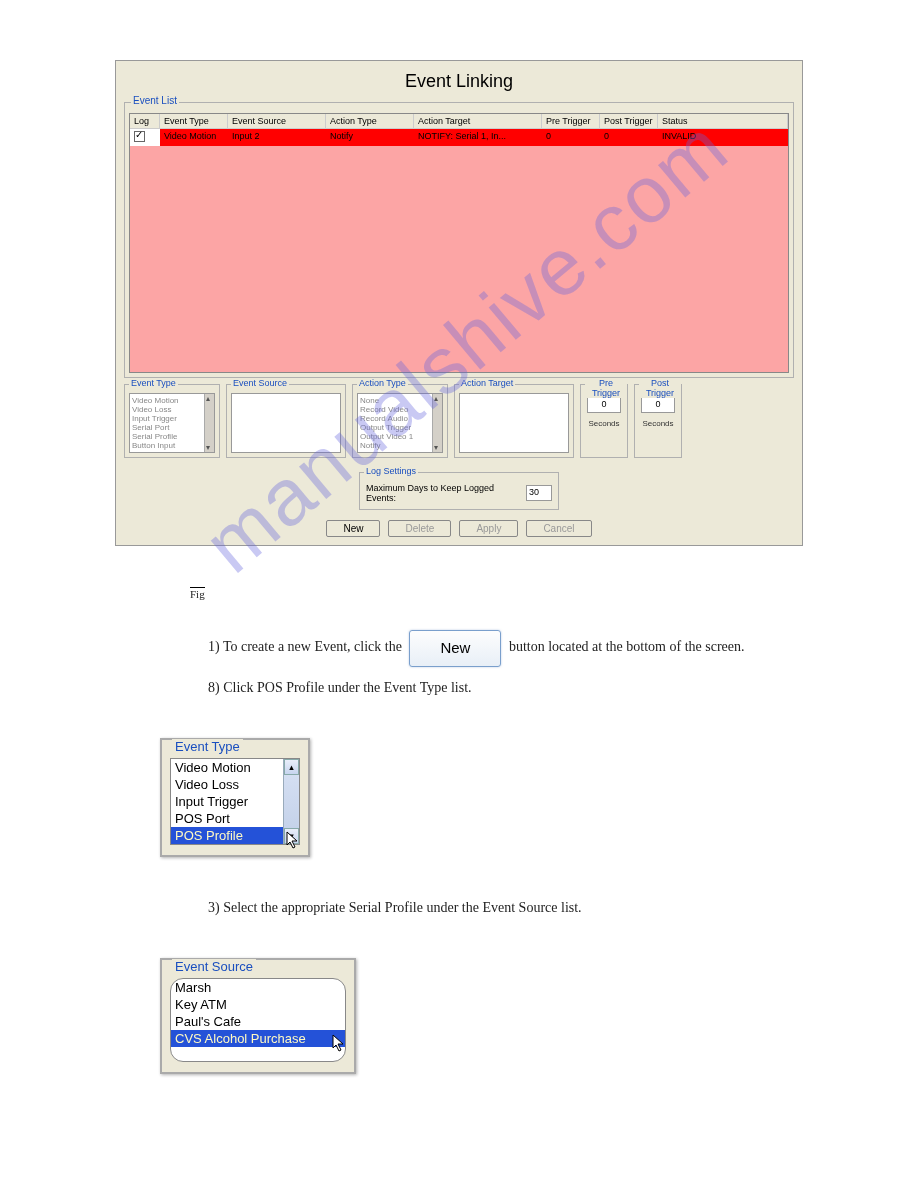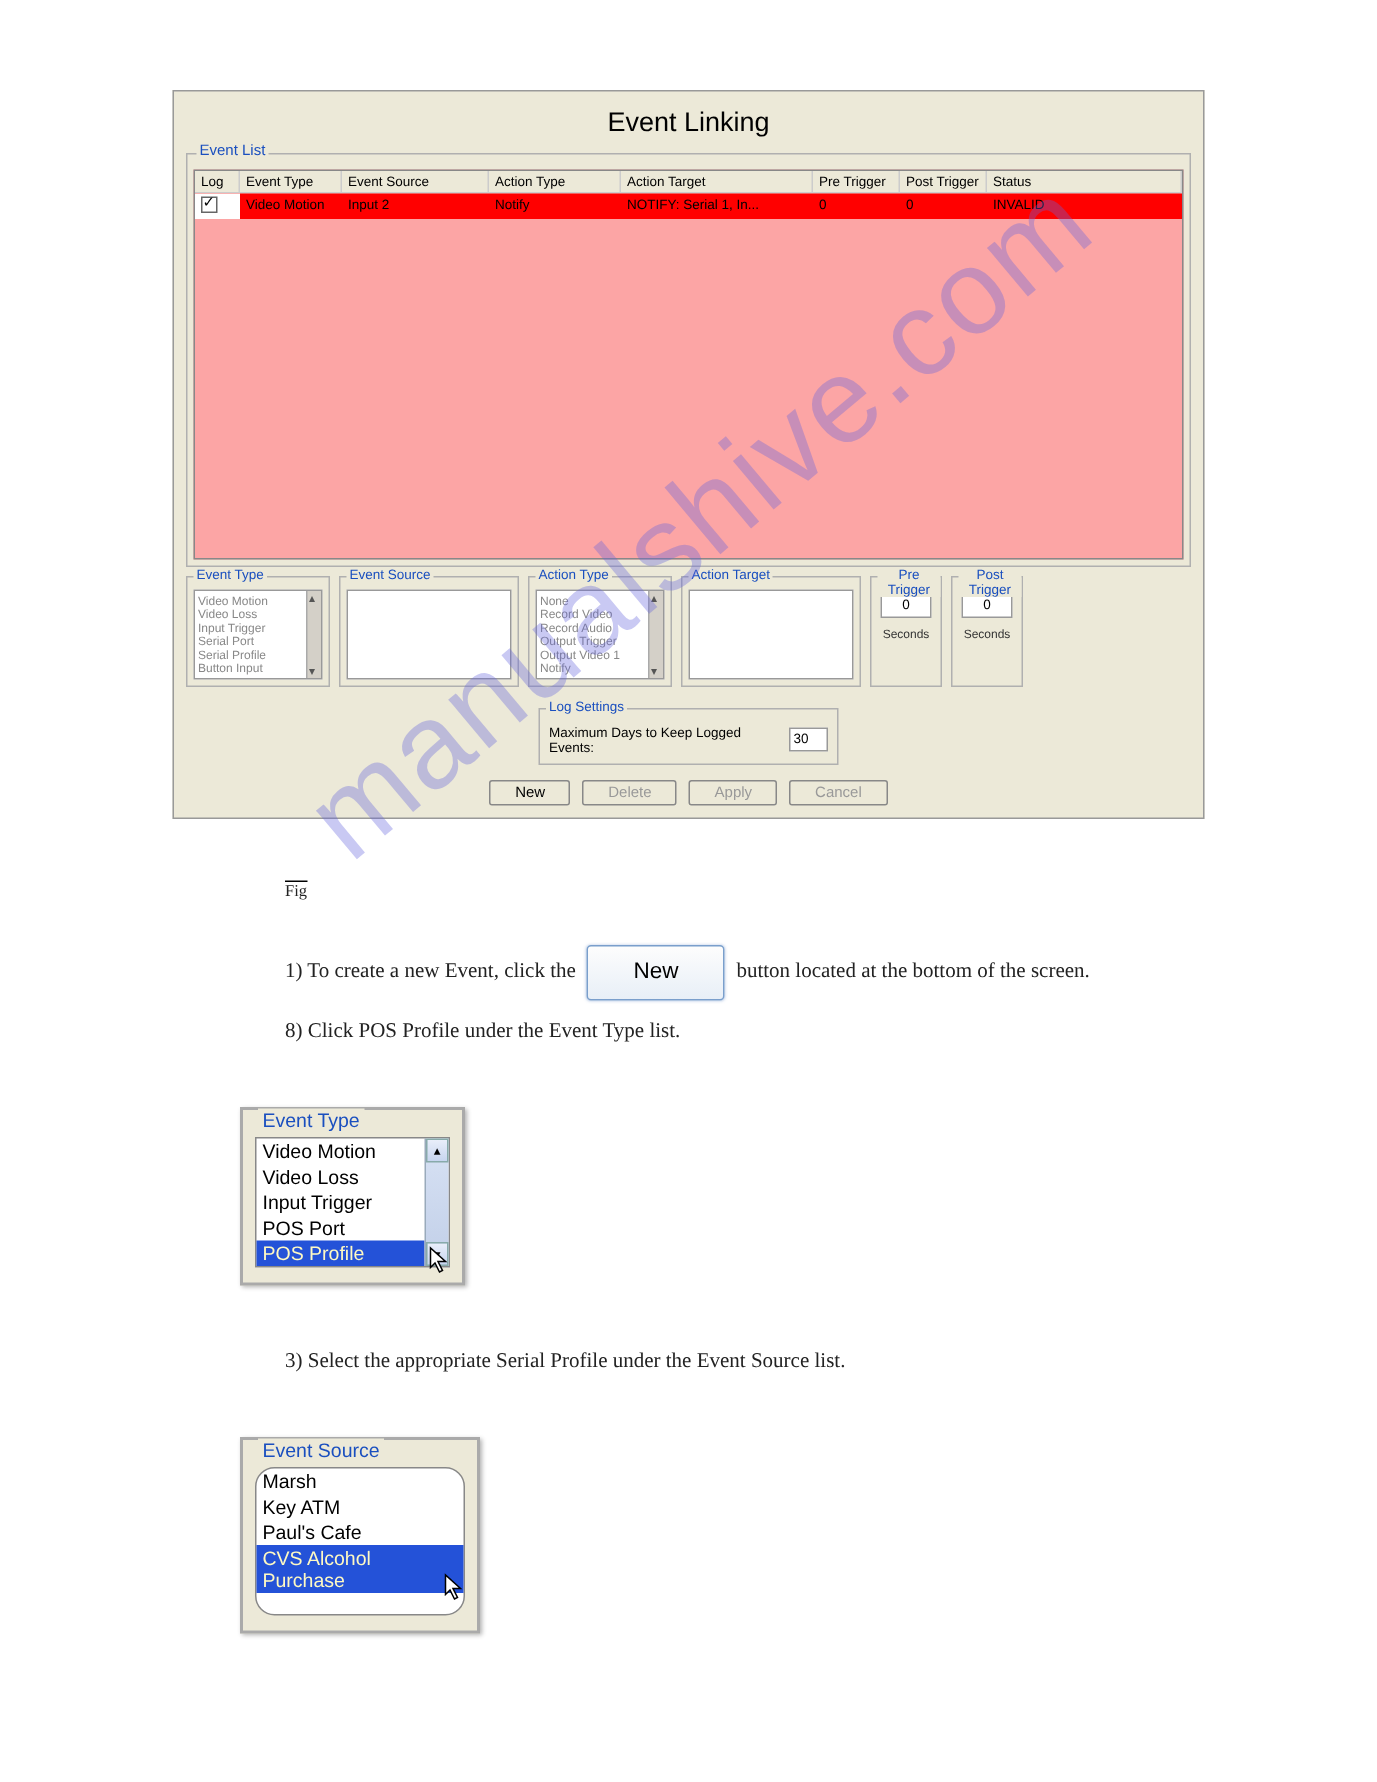--- a/index.html
+++ b/index.html
@@ -221,21 +221,21 @@
       color: #222;
       max-width: 600px;
     }
     .fig-label {
       font-size: 11px;
       border-top: 1px solid #000;
       display: inline-block;
       margin-bottom: 20px;
     }
     .step-text {
-      margin: 10px 0;
+      margin: 10px 18px;
       line-height: 1.5;
     }
     .inline-btn-img {
       display: inline-block;
       vertical-align: middle;
       margin: 0 4px;
     }
     .new-button-lg {
       display: inline-block;
       padding: 6px 30px;
@@ -450,21 +450,21 @@
     </div>
   </div>
 
   <div class="doc-section">
     <div class="step-text">3) Select the appropriate Serial Profile under the Event Source list.</div>
   </div>
 
   
   <div class="popup-box">
     <div class="popup-title">Event Source</div>
-    <div class="popup-list" style="width:140px;border-radius:13px;">
+    <div class="popup-list" style="width:176px;border-radius:13px;">
       <div class="popup-list-item">Marsh</div>
       <div class="popup-list-item">Key ATM</div>
       <div class="popup-list-item">Paul's Cafe</div>
       <div class="popup-list-item selected">CVS Alcohol Purchase</div>
       <div style="height:14px;"></div>
       <div class="cursor" style="bottom:8px; right:-2px;">
         <svg viewBox="0 0 16 20">
             <path d="M2 2 L2 15 L5 12 L8 18 L10 17 L7 11 L12 11 Z" fill="#fff" stroke="#000" stroke-width="1"></path>
           </svg>
       </div>

